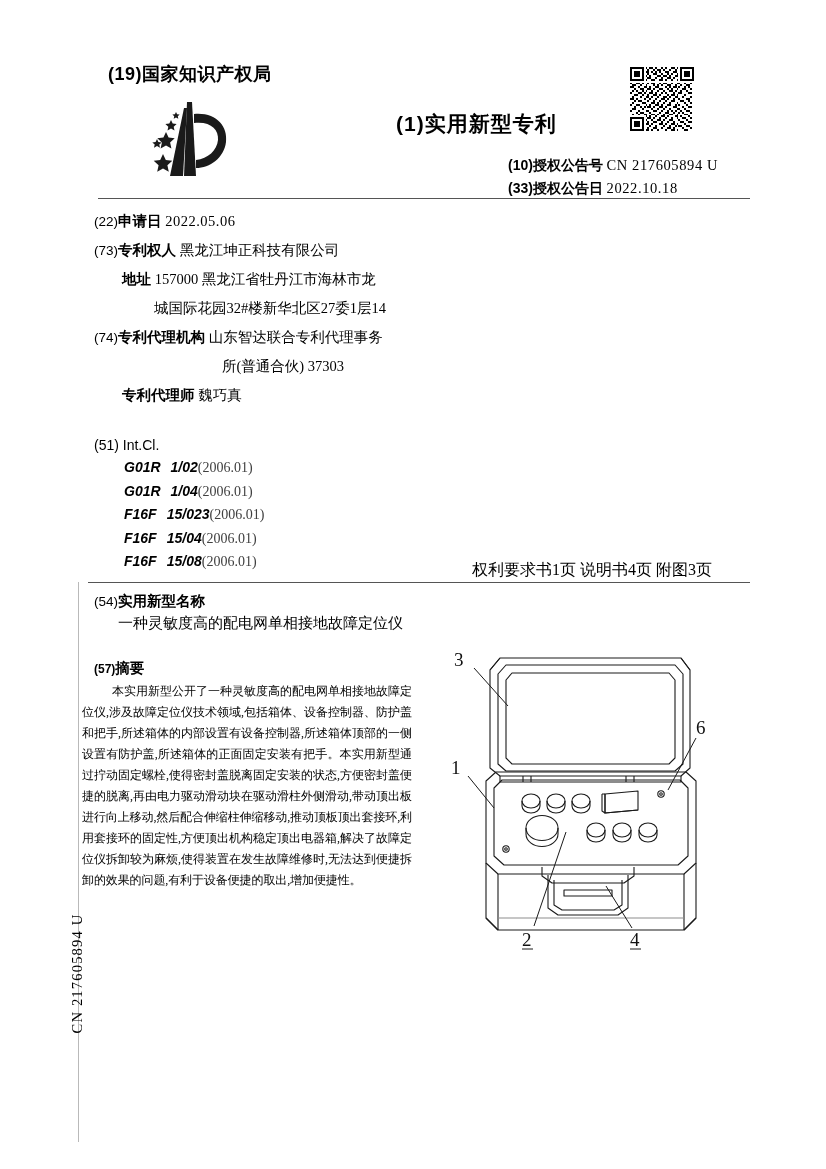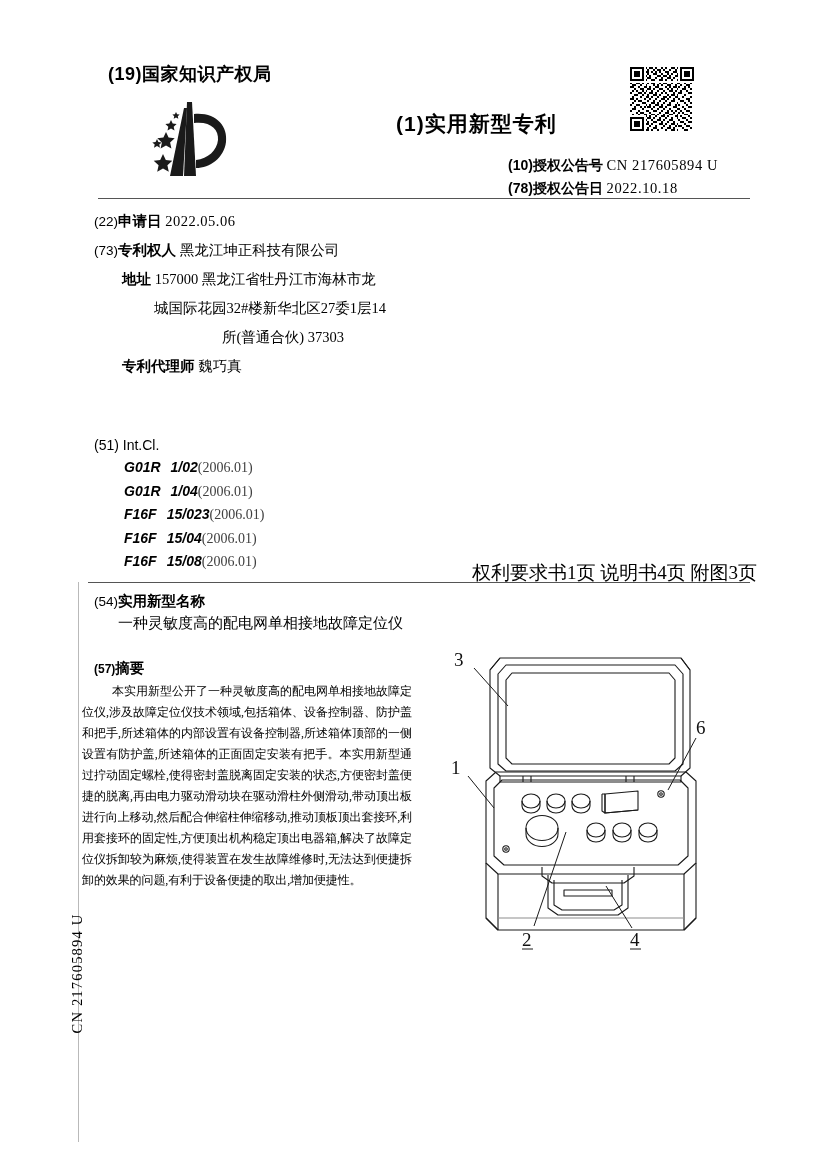--- a/index.html
+++ b/index.html
@@ -161,21 +161,21 @@
   .ipc-ver {
     font-family: "Liberation Serif", serif;
     font-size: 14px;
     color: #404040;
   }
 
   .pages-line {
     position: absolute;
     left: 472px;
     top: 560px;
-    font-size: 19px;
+    font-size: 16px;
     white-space: nowrap;
   }
 
   
   .sec-title {
     position: absolute;
     left: 94px;
     top: 592px;
     font-family: "Liberation Sans", sans-serif;
     font-weight: bold;
@@ -556,41 +556,45 @@
           <rect x="28" y="32" width="2" height="1"></rect>
       </g>
     </svg>
   </div>
 
   <div class="pub-no">
     <span class="lbl">(10)</span><span class="lbl">授权公告号</span>
     <span class="val">CN 217605894 U</span>
   </div>
   <div class="pub-date">
-    <span class="lbl">(78)</span><span class="lbl">授权公告日</span>
+    <span class="lbl">(33)</span><span class="lbl">授权公告日</span>
     <span class="val">2022.10.18</span>
   </div>
 
   <div class="rule-top"></div>
 
   <div class="bib">
     <div class="bib-row">
       <span class="code">(22)</span><span class="fld">申请日</span>
       <span class="val val-mono">2022.05.06</span>
     </div>
     <div class="bib-row">
       <span class="code">(73)</span><span class="fld">专利权人</span>
       <span class="val">黑龙江坤正科技有限公司</span>
     </div>
     <div class="bib-row indent-1">
       <span class="fld">地址</span>
       <span class="val">157000  黑龙江省牡丹江市海林市龙</span>
     </div>
     <div class="bib-row indent-2">
       <span class="val">城国际花园32#楼新华北区27委1层14</span>
+    </div>
+    <div class="bib-row">
+      <span class="code">(74)</span><span class="fld">专利代理机构</span>
+      <span class="val">山东智达联合专利代理事务</span>
     </div>
     <div class="bib-row indent-3">
       <span class="val">所(普通合伙)  37303</span>
     </div>
     <div class="bib-row indent-1">
       <span class="fld">专利代理师</span>
       <span class="val">魏巧真</span>
     </div>
   </div>
 

